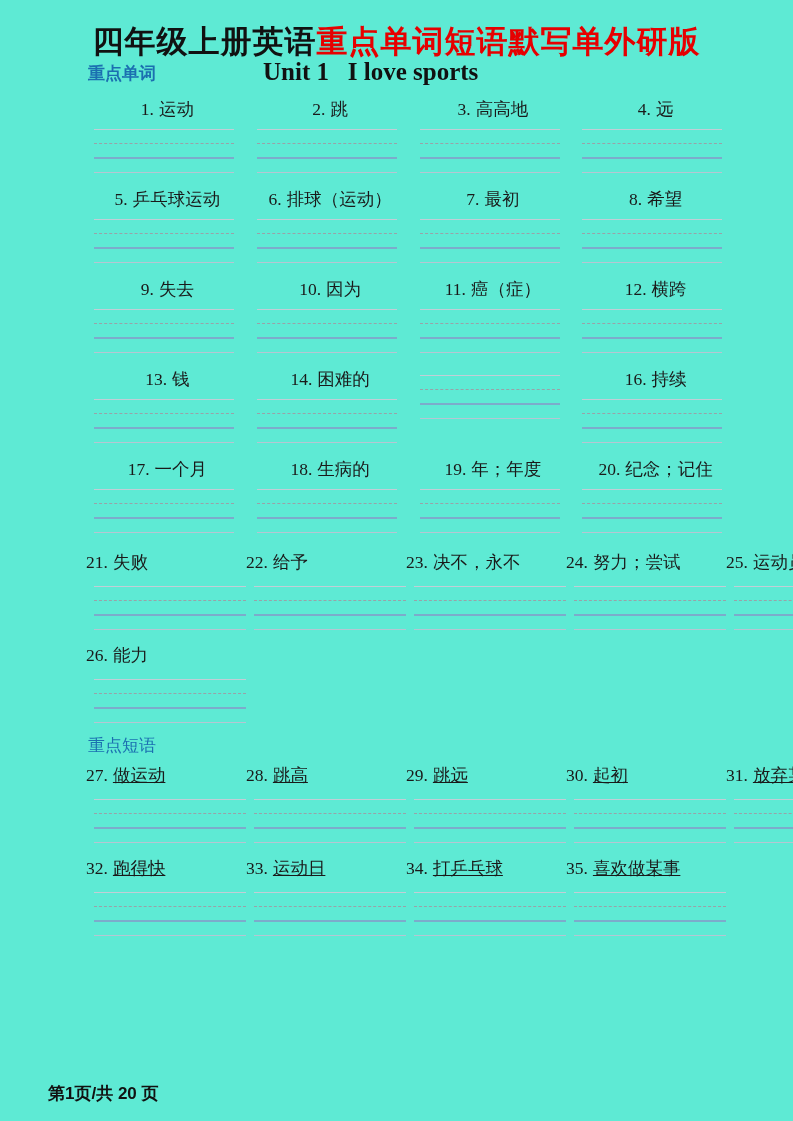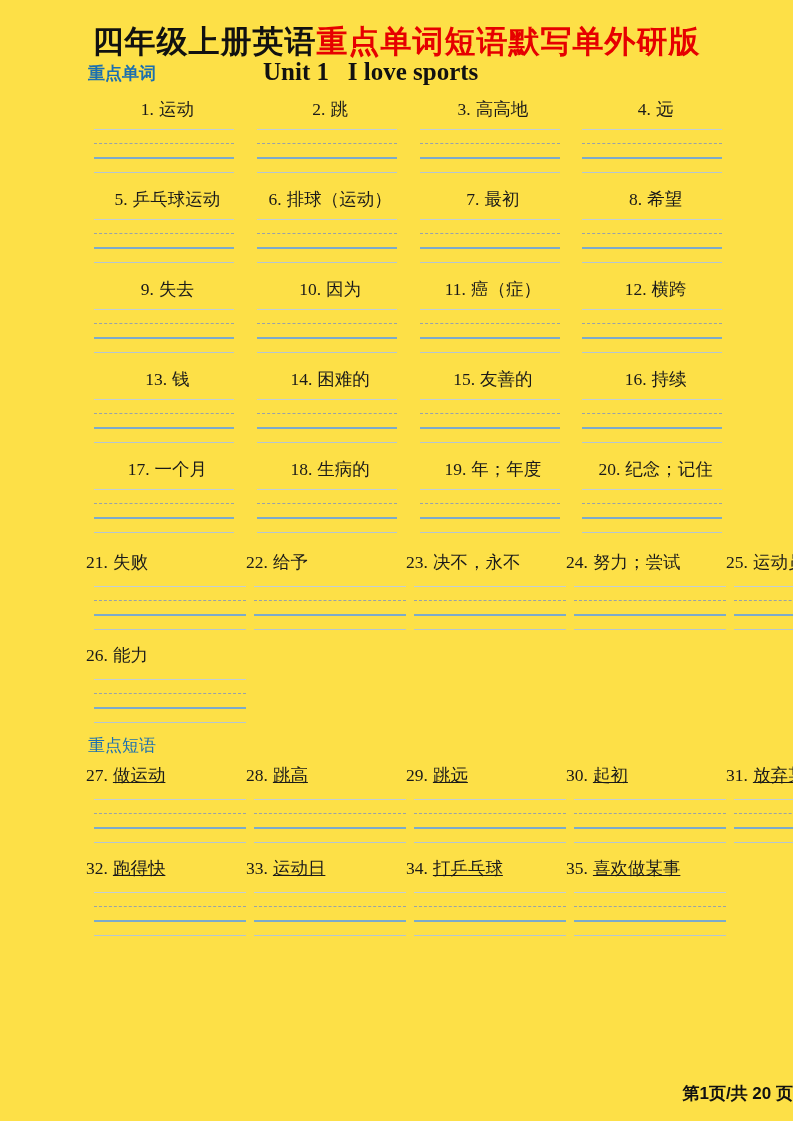--- a/index.html
+++ b/index.html
@@ -1,19 +1,19 @@
 <!DOCTYPE html>
 <html><head>
 <meta charset="utf-8">
 <style>
   * { box-sizing: border-box; }
   html,body { margin:0; padding:0; background:#ffffff; }
   .page {
     width:793px; height:1121px; position:relative; overflow:hidden;
-    background:#fde047;
+    background:#5eead4;
     font-family:"Liberation Serif","DejaVu Serif",serif;
     color:#1a1a1a;
   }
   .title {
     padding-top:24px; text-align:center;
     font-family:"Liberation Sans","DejaVu Sans",sans-serif;
     font-weight:bold; font-size:31px; line-height:1.15; letter-spacing:1px;
     color:#111;
     white-space:nowrap;
   }
@@ -46,21 +46,21 @@
   .wl .l2 { border-top:1.6px dashed #99a2a8; margin-top:13px; }
   .wl .l3 { border-top:2px   solid #7cabcb; margin-top:13px; }
   .wl .l4 { border-top:1.6px solid #b5c6d2; margin-top:13px; }
   .phrase-head {
     margin:14px 0 0 88px;
     font-family:"Liberation Sans","DejaVu Sans",sans-serif;
     font-weight:normal; font-size:17px; color:#1b6fb0; height:22px;
   }
   .grid3.phrases { margin-top:7px;text-decoration:underline; }
   .footer {
-    position:absolute; left:0; bottom:16px; width:100%; text-align:right;
+    position:absolute; left:0; bottom:16px; width:100%; text-align:left;
     font-family:"Liberation Sans","DejaVu Sans",sans-serif;
     font-weight:bold; font-size:17px; color:#111;padding-left:48px;
   }
 </style>
 </head>
 <body>
 
 <div class="page">
 
   <div class="title"><span>四年级上册英语</span><span class="red">重点单词短语默写单外研版</span></div>
@@ -191,21 +191,20 @@
     <div class="cell">
         <div class="lbl"><span class="num">14.</span><span>困难的</span></div>
         <div class="wl">
           <i class="l1"></i>
           <i class="l2"></i>
           <i class="l3"></i>
           <i class="l4"></i>
         </div>
       </div>
     <div class="cell">
-        <div class="lbl"><span class="num">15.</span><span>友善的</span></div>
         <div class="wl">
           <i class="l1"></i>
           <i class="l2"></i>
           <i class="l3"></i>
           <i class="l4"></i>
         </div>
       </div>
     <div class="cell">
         <div class="lbl"><span class="num">16.</span><span>持续</span></div>
         <div class="wl">

